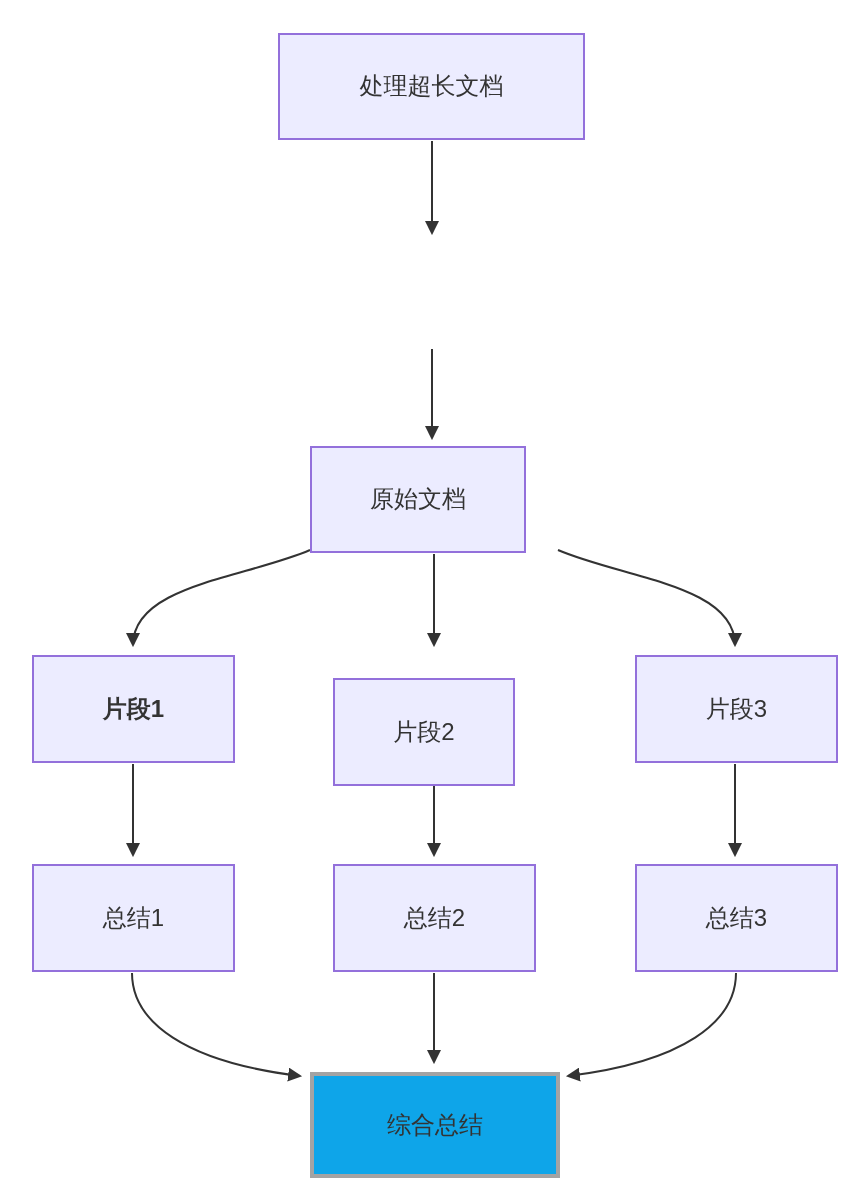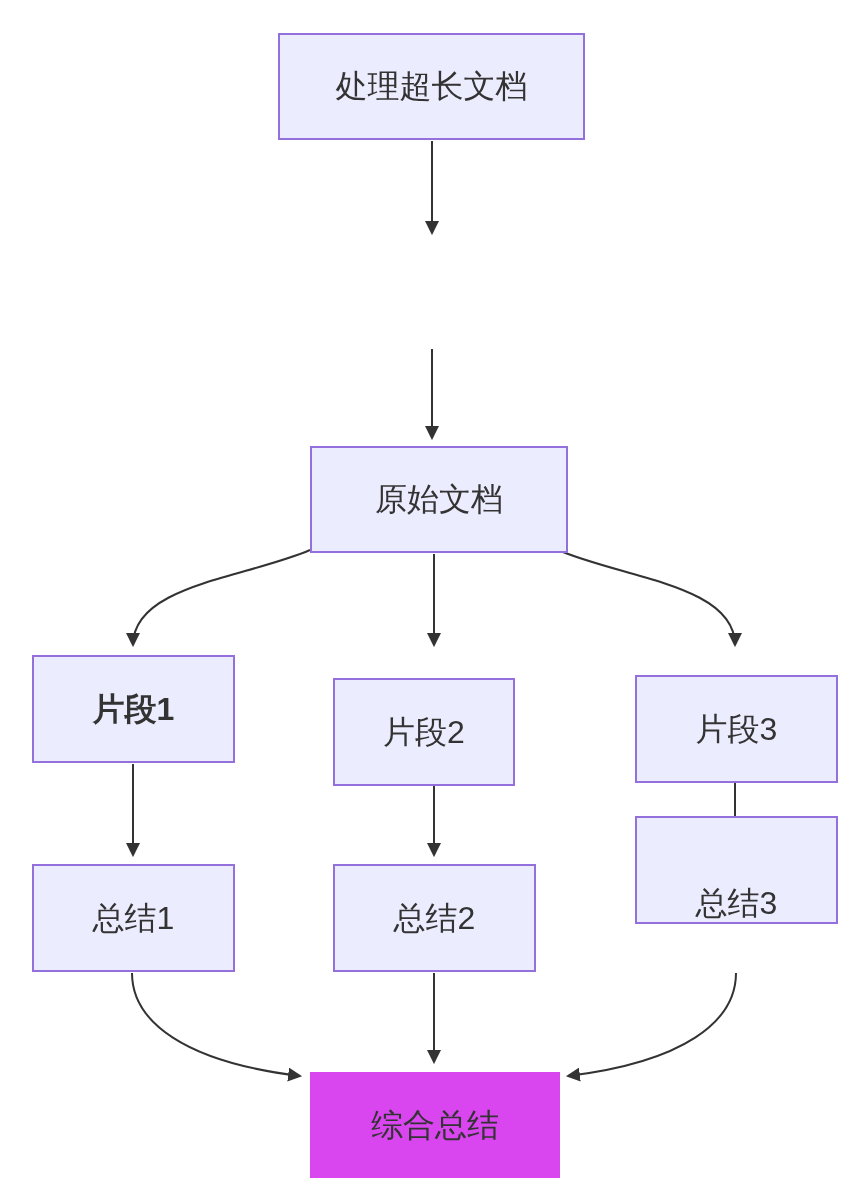--- a/index.html
+++ b/index.html
@@ -23,42 +23,42 @@
   }
   .node {
     position: absolute;
     box-sizing: border-box;
     display: flex;
     align-items: center;
     justify-content: center;
     background: #ECECFF;
     border: 2px solid #9370DB;
     color: #333333;
-    font-size: 32px;
+    font-size: 24px;
     line-height: 1.2;
     text-align: center;
   }
   .node.accent {
     background: #b9b9f8;
     border: 4px solid #333333;
   }
   .node.result {
-    background: #d946ef;
-    border: 4px solid #d946ef;
+    background: #0ea5e9;
+    border: 4px solid #a3a3a3;
   }
   
   .n-root     { left: 278px; top: 33px;   width: 307px; height: 107px; }
   .n-strategy { left: 277px; top: 241px;  width: 313px; height: 107px; }
-  .n-doc      { left: 310px; top: 446px;  width: 258px; height: 107px; }
+  .n-doc      { left: 310px; top: 446px;  width: 216px; height: 107px; }
   .n-frag1    { left: 32px;  top: 655px;  width: 203px; height: 108px; font-weight: bold; }
   .n-frag2    { left: 333px; top: 678px;  width: 182px; height: 108px; }
-  .n-frag3    { left: 635px; top: 655px;  width: 203px; height: 108px; margin-top: 20px; }
+  .n-frag3    { left: 635px; top: 655px;  width: 203px; height: 108px; }
   .n-sum1     { left: 32px;  top: 864px;  width: 203px; height: 108px; text-align: center; }
   .n-sum2     { left: 333px; top: 864px;  width: 203px; height: 108px; text-align: right; }
-  .n-sum3     { left: 635px; top: 816px;  width: 203px; height: 108px; align-items: flex-end; }
+  .n-sum3     { left: 635px; top: 864px;  width: 203px; height: 108px; }
   .n-final    { left: 310px; top: 1072px; width: 250px; height: 106px; }
 </style>
 </head>
 <body>
 
 <div class="canvas">
 
   <svg class="edge-layer" viewBox="0 0 852 1196" xmlns="http://www.w3.org/2000/svg">
     <defs>
       <marker id="arrow" viewBox="0 0 10 10" refX="8.5" refY="5" markerWidth="7" markerHeight="7" orient="auto-start-reverse">

